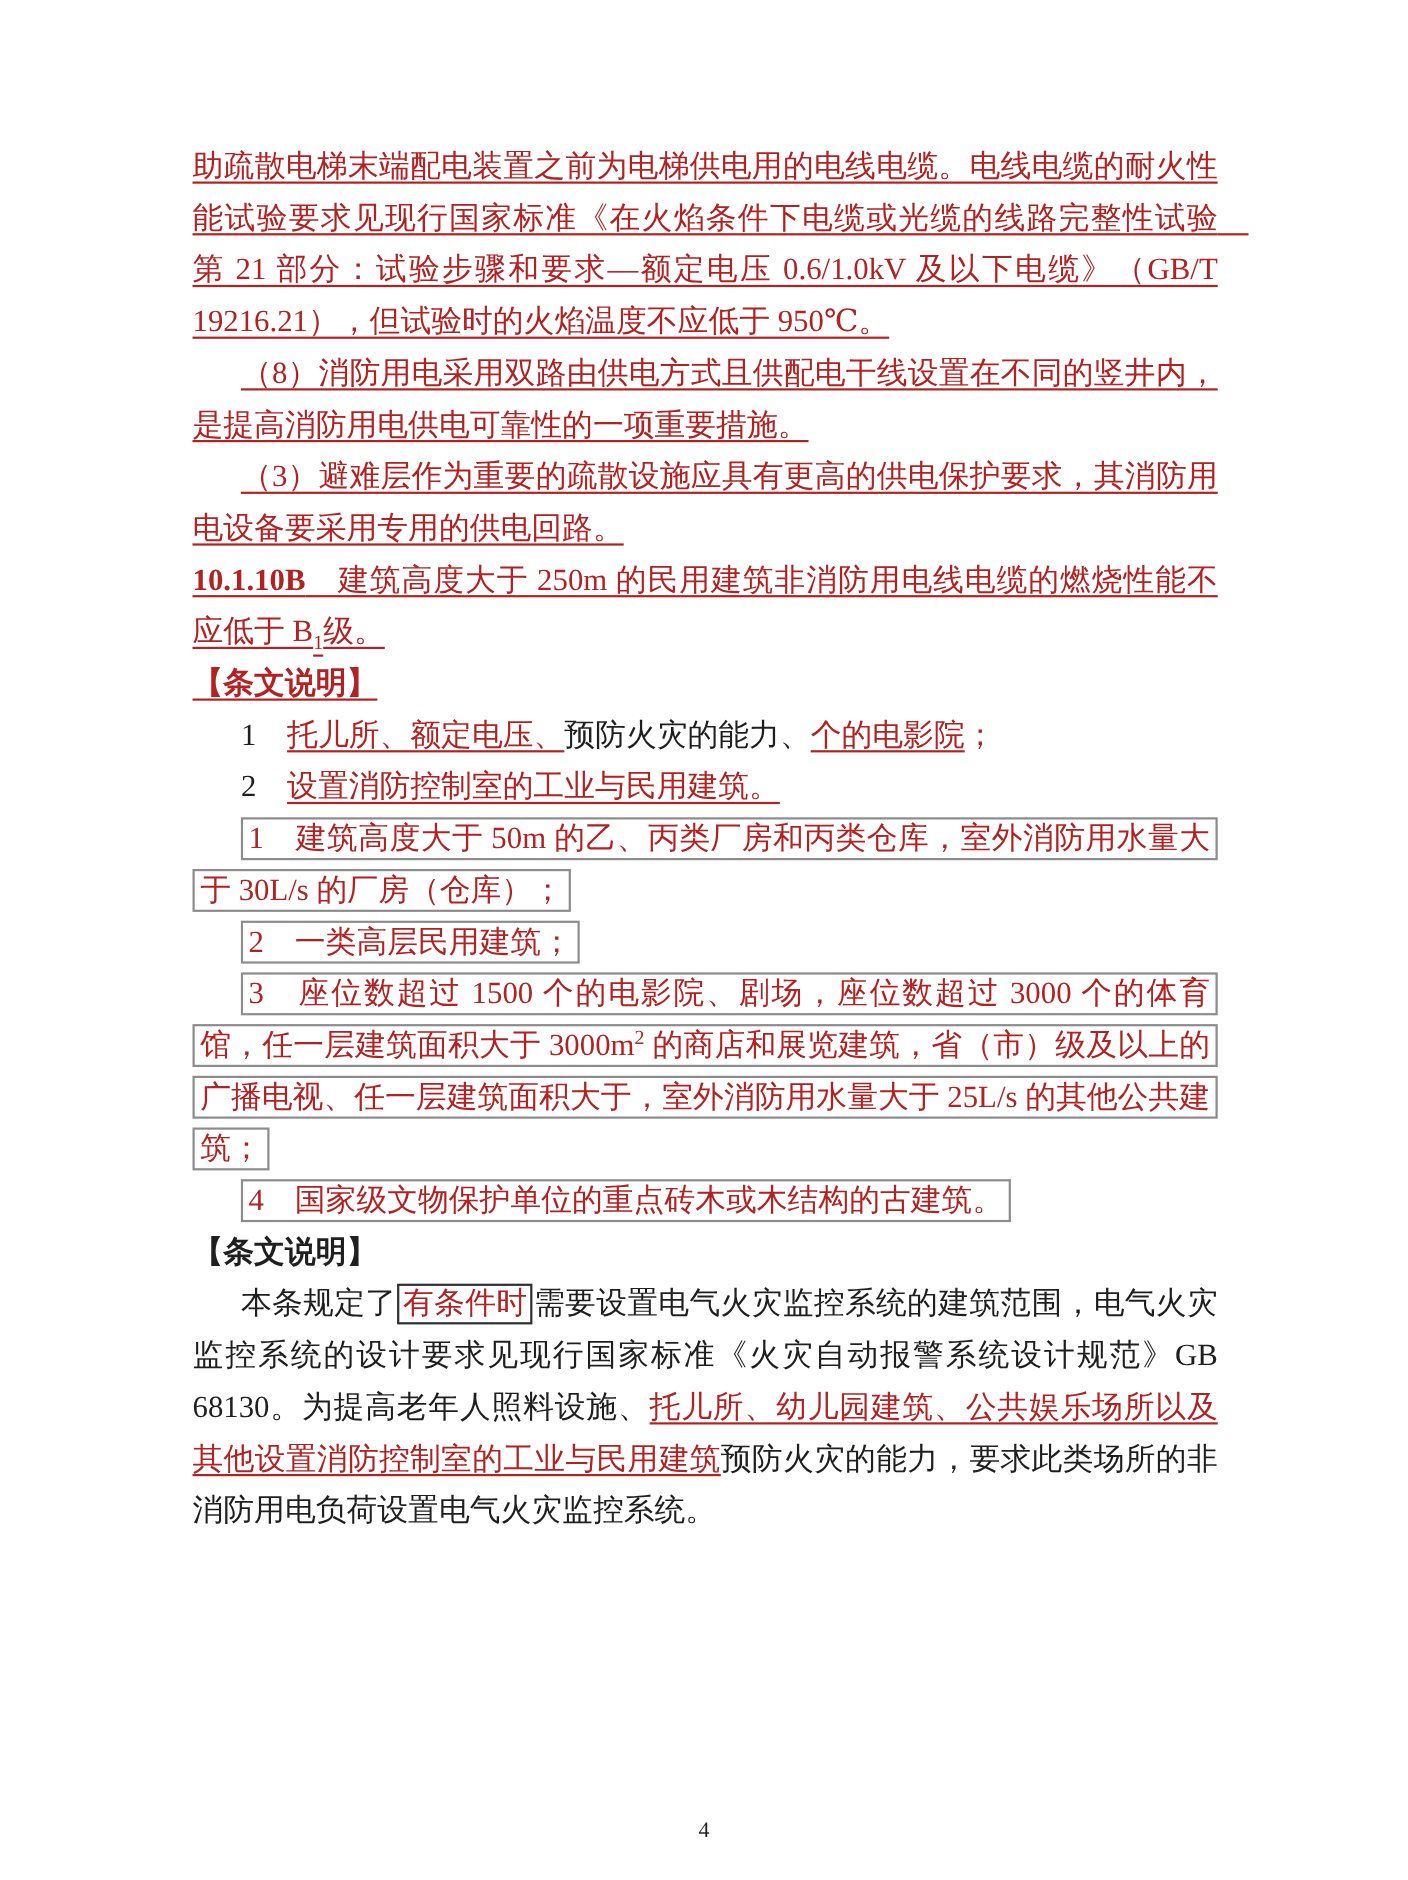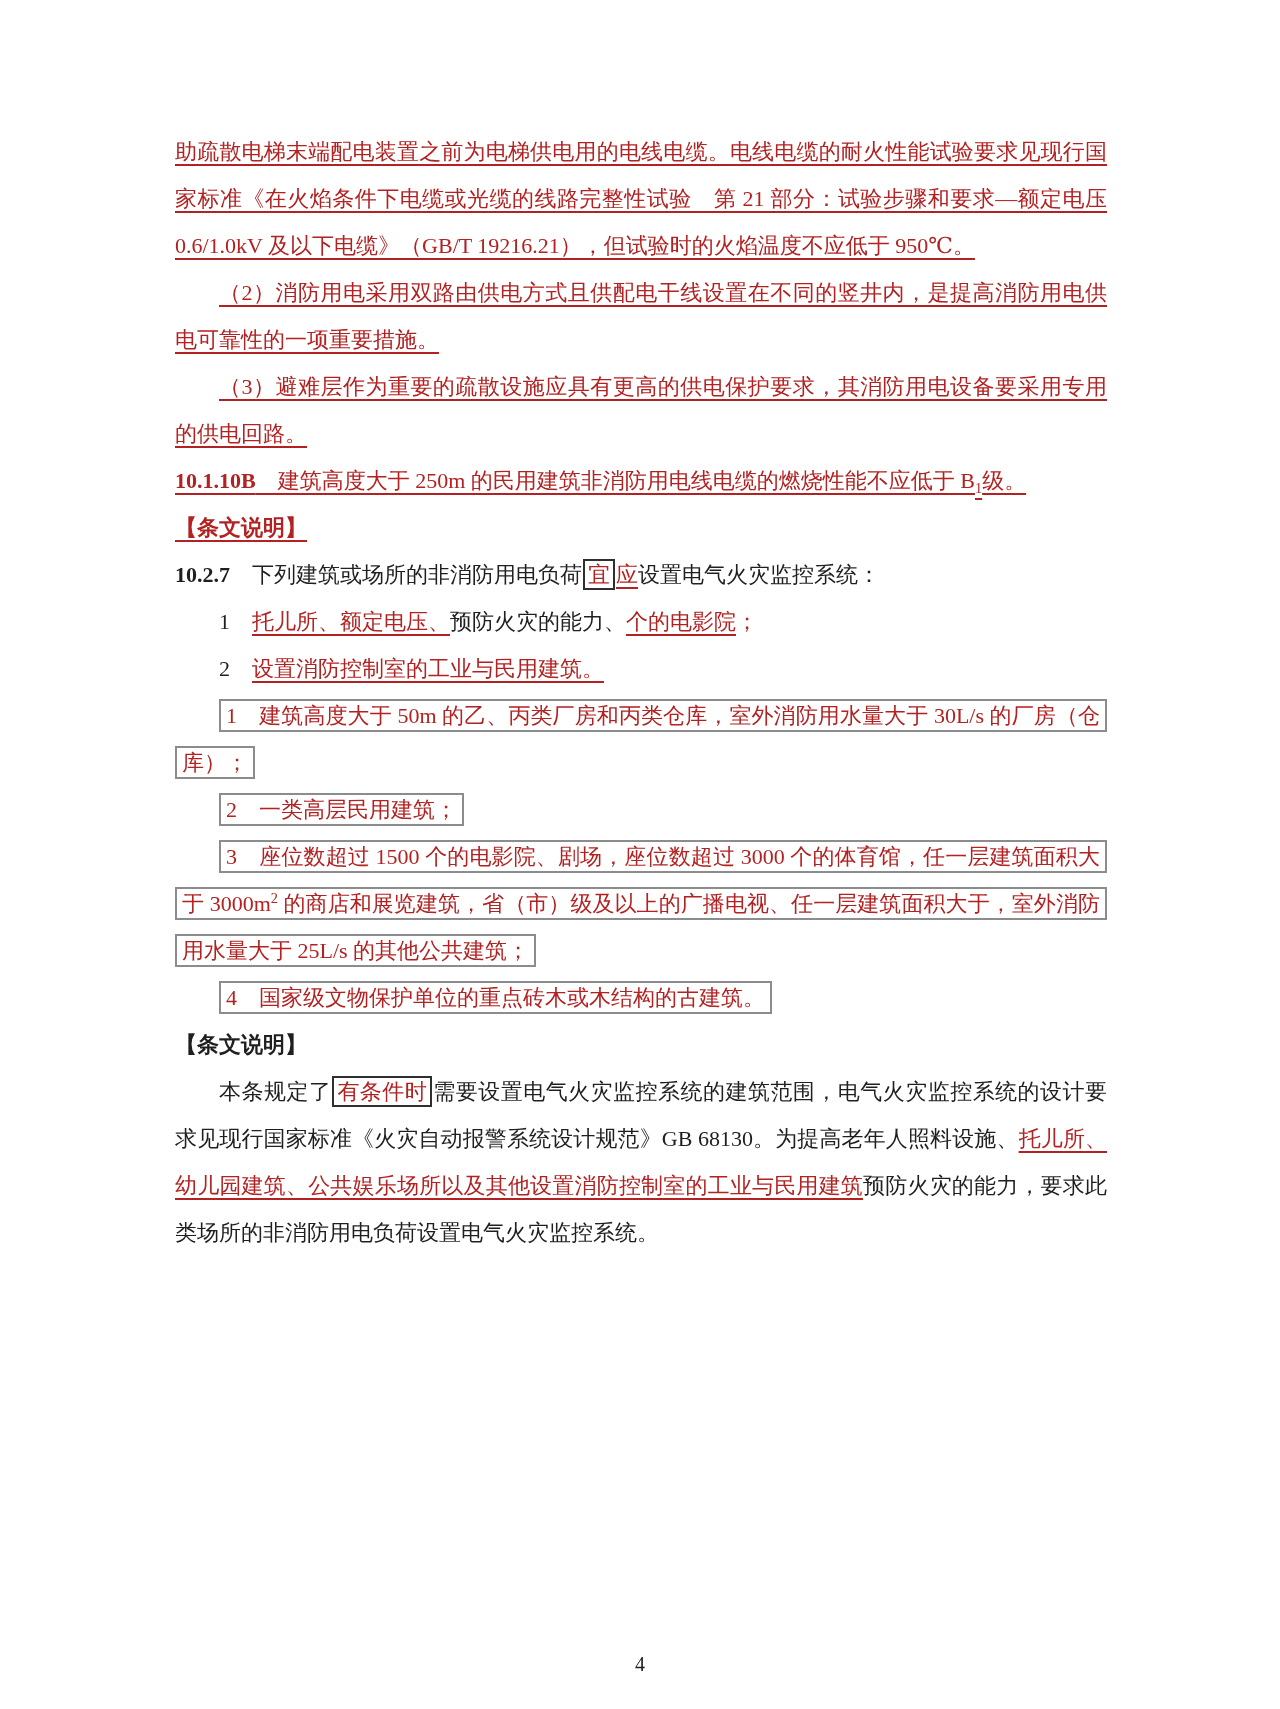--- a/index.html
+++ b/index.html
@@ -14,21 +14,21 @@
     background:#ffffff;
     font-family:"Liberation Serif","DejaVu Serif",serif;
     color:var(--black);
     position:relative;
     overflow:hidden;
   }
   .page{position:absolute;inset:0;}
   .doc{
     position:absolute;
     left:175px;top:128px;width:932px;
-    font-size:22px;line-height:47px;
+    font-size:28px;line-height:47px;
     text-align:justify;
     text-justify:inter-ideograph;
   }
   .para{margin:0;padding:0;}
   .p-ind{text-indent:44px;}
   .p-list{text-indent:44px;}
   .p-heading{font-weight:700;}
   .red{color:var(--red);}
   .bold{font-weight:700;margin-top:43px;}
   .ul{
@@ -56,25 +56,24 @@
     font-size:20px;line-height:24px;
     color:var(--black);
   }
 </style>
 </head>
 <body>
 
 <div class="page">
   <div class="doc">
       <div class="para"><span class="red ul">助疏散电梯末端配电装置之前为电梯供电用的电线电缆。电线电缆的耐火性能试验要求见现行国家标准《在火焰条件下电缆或光缆的线路完整性试验　第 21 部分：试验步骤和要求—额定电压 0.6/1.0kV 及以下电缆》（GB/T 19216.21），但试验时的火焰温度不应低于 950℃。</span></div>
-      <div class="para p-ind"><span class="red ul">（2）消防用电采用双路由供电方式且供配电干线设置在不同的竖井内，是提高消防用电供电可靠性的一项重要措施。</span></div>
+      <div class="para p-ind"><span class="red ul">（8）消防用电采用双路由供电方式且供配电干线设置在不同的竖井内，是提高消防用电供电可靠性的一项重要措施。</span></div>
       <div class="para p-ind"><span class="red ul">（3）避难层作为重要的疏散设施应具有更高的供电保护要求，其消防用电设备要采用专用的供电回路。</span></div>
       <div class="para"><span class="red ul bold">10.1.10B</span><span class="red ul">　建筑高度大于 250m 的民用建筑非消防用电线电缆的燃烧性能不应低于 B</span><sub class="red ul">1</sub><span class="red ul">级。</span></div>
       <div class="para p-heading"><span class="red ul bold">【条文说明】</span></div>
-      <div class="para"><span class="bold">10.2.7</span><span>　下列建筑或场所的非消防用电负荷</span><span class="red charbox">宜</span><span class="red ul">应</span><span>设置电气火灾监控系统：</span></div>
       <div class="para p-list"><span>1　</span><span class="red ul">托儿所、额定电压、</span><span>预防火灾的能力、</span><span class="red ul">个的电影院</span><span class="red">；</span></div>
       <div class="para p-list"><span>2　</span><span class="red ul">设置消防控制室的工业与民用建筑。</span></div>
       <div class="para p-list"><span class="boxwrap"><span class="red">1　建筑高度大于 50m 的乙、丙类厂房和丙类仓库，室外消防用水量大于 30L/s 的厂房（仓库）；</span></span></div>
       <div class="para p-list"><span class="boxwrap"><span class="red">2　一类高层民用建筑；</span></span></div>
       <div class="para p-list"><span class="boxwrap"><span class="red">3　座位数超过 1500 个的电影院、剧场，座位数超过 3000 个的体育馆，任一层建筑面积大于 3000m</span><sup class="red">2</sup><span class="red"> 的商店和展览建筑，省（市）级及以上的广播电视、任一层建筑面积大于，室外消防用水量大于 25L/s 的其他公共建筑；</span></span></div>
       <div class="para p-list"><span class="boxwrap"><span class="red">4　国家级文物保护单位的重点砖木或木结构的古建筑。</span></span></div>
       <div class="para p-heading"><span class="bold">【条文说明】</span></div>
       <div class="para p-ind"><span>本条规定了</span><span class="red charbox">有条件时</span><span>需要设置电气火灾监控系统的建筑范围，电气火灾监控系统的设计要求见现行国家标准《火灾自动报警系统设计规范》GB 68130。为提高老年人照料设施、</span><span class="red ul">托儿所、幼儿园建筑、公共娱乐场所以及其他设置消防控制室的工业与民用建筑</span><span>预防火灾的能力，要求此类场所的非消防用电负荷设置电气火灾监控系统。</span></div>
     </div>
   <div class="pagenum">4</div>

